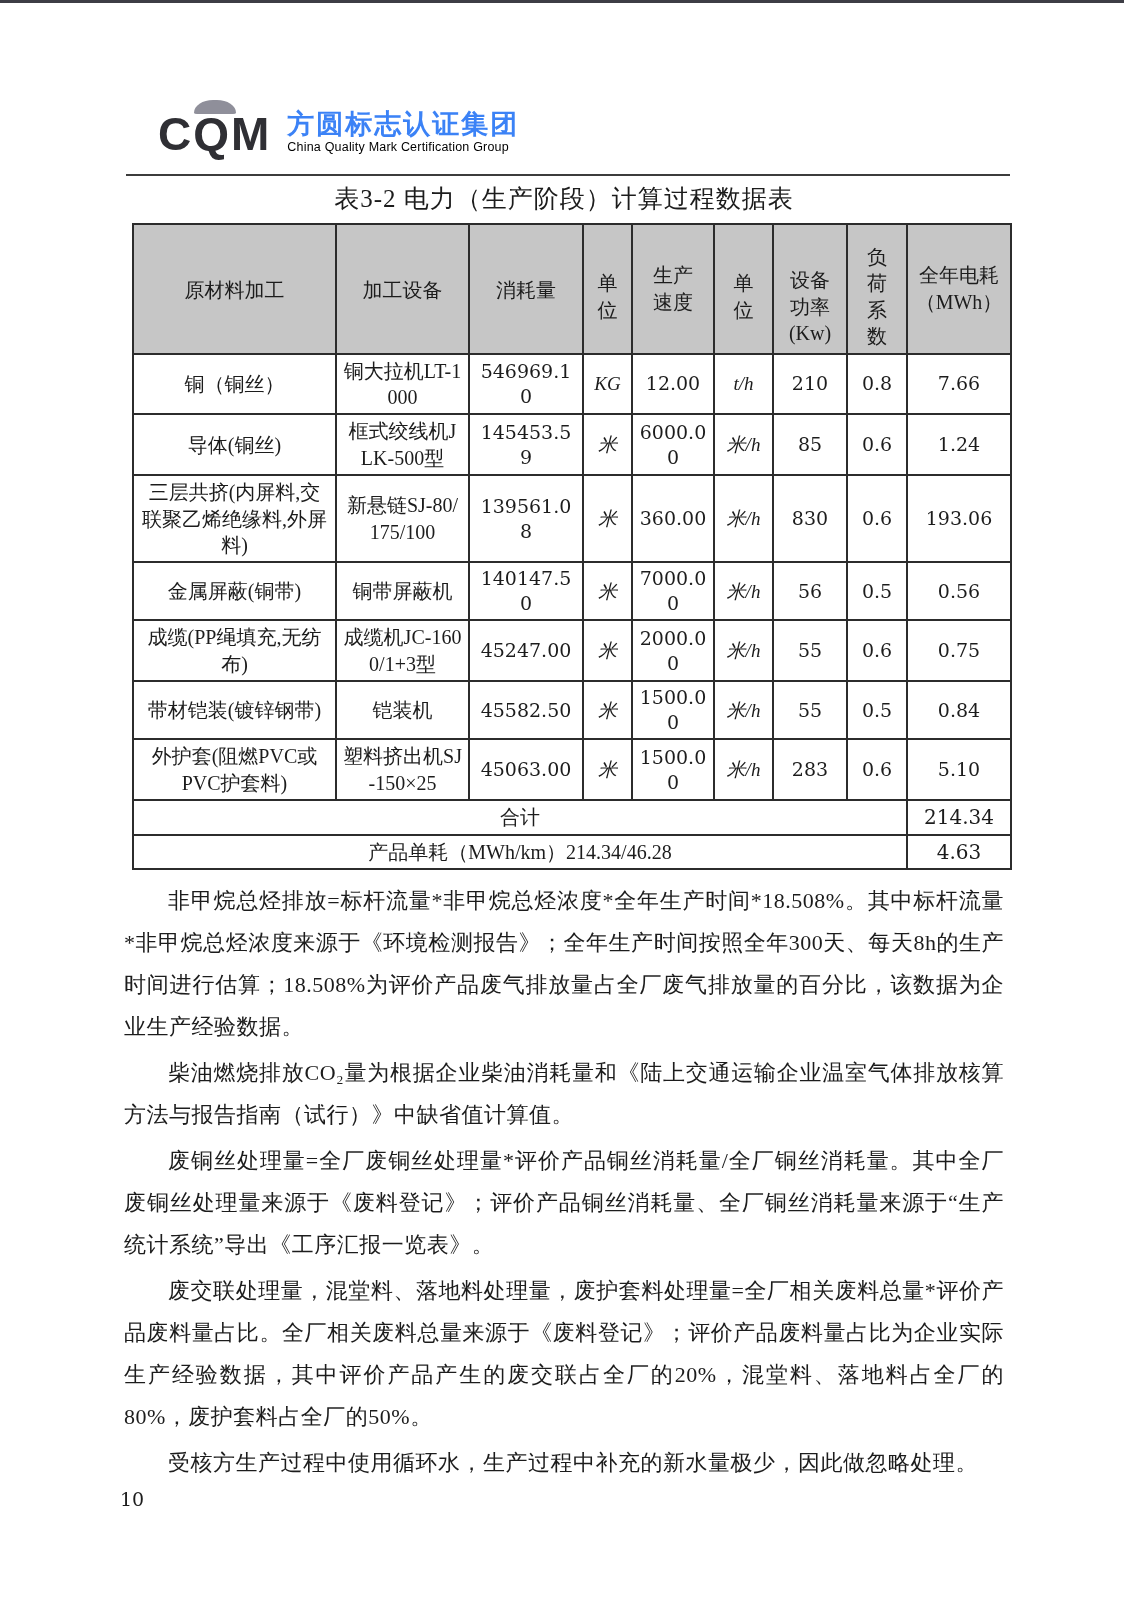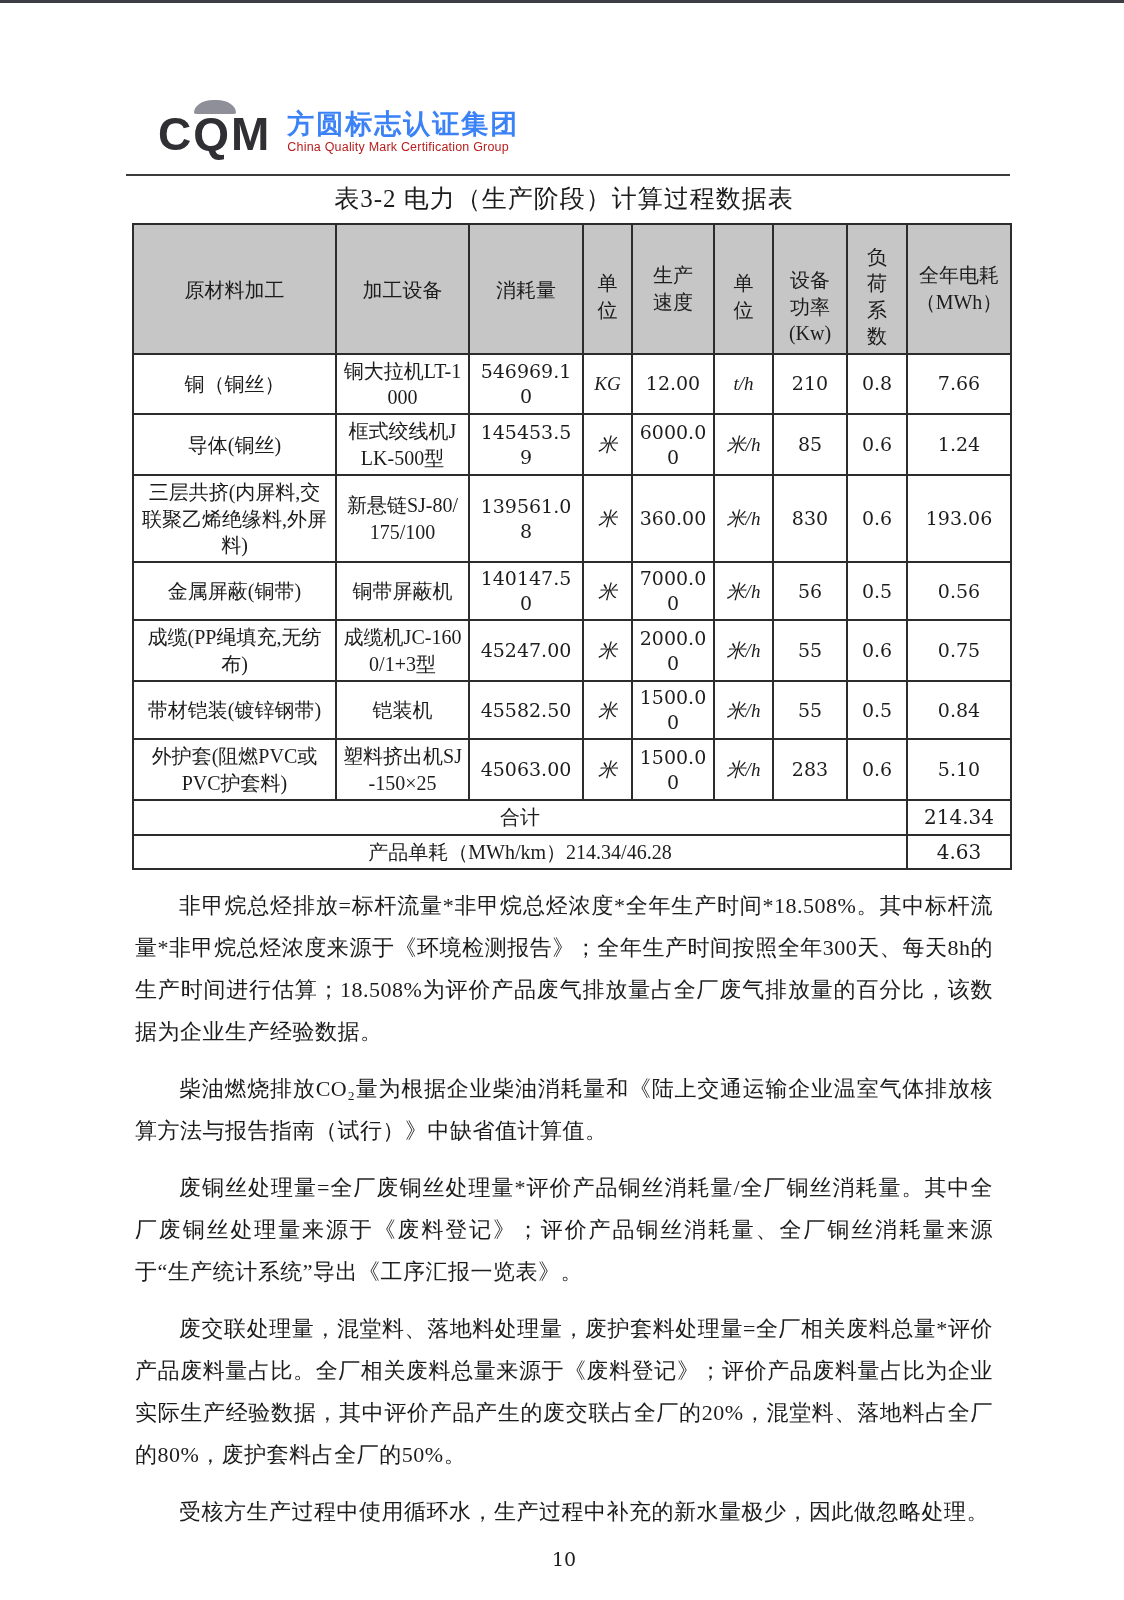--- a/index.html
+++ b/index.html
@@ -26,21 +26,21 @@
   .logo-left{position:relative;padding-top:12px;}
   .logo-arc{position:absolute;left:36px;top:0;width:42px;height:14px;
     background:var(--logo-arc);
     border-radius:50% 50% 8% 8% / 100% 100% 10% 10%;}
   .logo-acronym{font-family:"Liberation Sans","DejaVu Sans",sans-serif;
     font-weight:bold;font-size:46px;line-height:44px;letter-spacing:2px;color:var(--logo-color);}
   .logo-right{padding-top:10px;}
   .logo-cn{font-family:"Liberation Sans","DejaVu Sans",sans-serif;
     font-weight:bold;font-size:27px;line-height:28px;letter-spacing:2px;color:#3b82f6;}
   .logo-en{font-family:"Liberation Sans","DejaVu Sans",sans-serif;
-    font-size:12.5px;color:#b91c1c;margin-top:2px;letter-spacing:0.2px;}
+    font-size:12.5px;color:#000000;margin-top:2px;letter-spacing:0.2px;}
 
   .rule{border:none;border-top:2px solid #3c3c3c;margin:12px 0 0 6px;width:884px;}
 
   .table-title{margin-top:6px;text-align:center;font-weight:normal;font-size:25px;letter-spacing:1px;}
 
   
   table.data{
     border-collapse:collapse;table-layout:fixed;width:878px;margin:8px 0 0 12px;
     border:2px solid var(--border);font-size:20px;
   }
@@ -58,24 +58,24 @@
   td.c2{word-break:break-all;font-family:"DejaVu Serif",serif;font-size:19px;padding:1px 6px;}
   td.c4{word-break:break-all;font-family:"DejaVu Serif",serif;font-size:19px;padding:1px 10px;}
   td.c3,td.c5{font-size:19px;padding:1px 2px;font-style:italic;}
   td.c6,td.c7,td.c8{font-family:"DejaVu Serif",serif;font-size:19px;margin-top:16px;}
   tfoot td{height:30px;padding:1px 4px;font-size:20px;margin-top:14px;}
   tfoot .num{font-family:"DejaVu Serif",serif;}
 
   
   .notes{margin-top:10px;width:888px;}
   .notes p{
-    margin:15px;font-size:22px;line-height:42px;text-indent:2em;
+    margin:4px;font-size:22px;line-height:42px;text-indent:2em;
     text-align:justify;letter-spacing:0.5px;
   }
-  .pageno{text-align:center;font-size:19px;margin-top:4px;font-family:"DejaVu Serif",serif;}
+  .pageno{text-align:left;font-size:19px;margin-top:4px;font-family:"DejaVu Serif",serif;}
 </style>
 </head>
 <body>
 
 <div class="scan-edge-top"></div>
 
 <div class="page">
 
   <header class="brand">
     <div class="logo-left">

